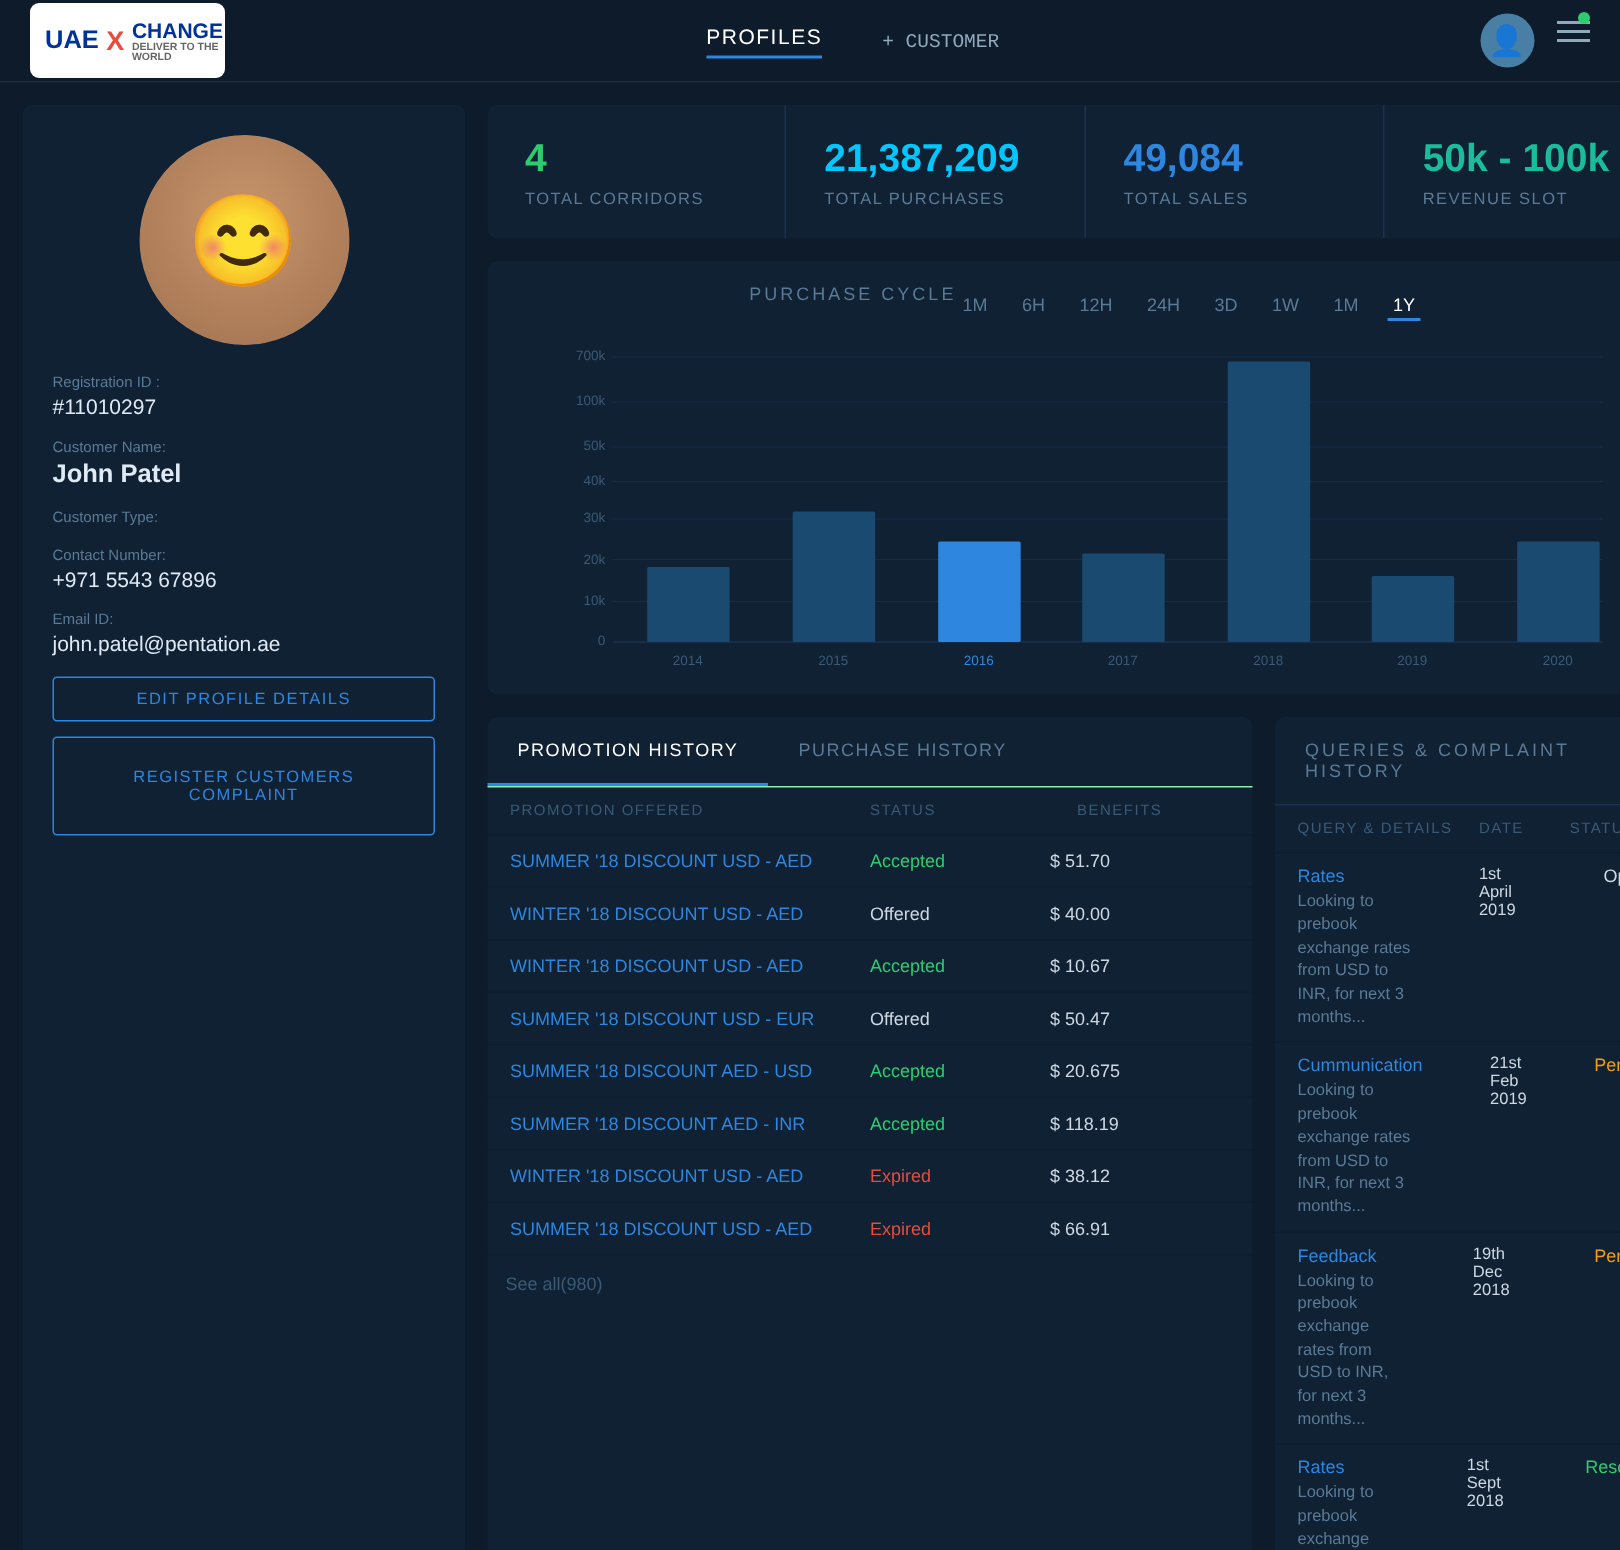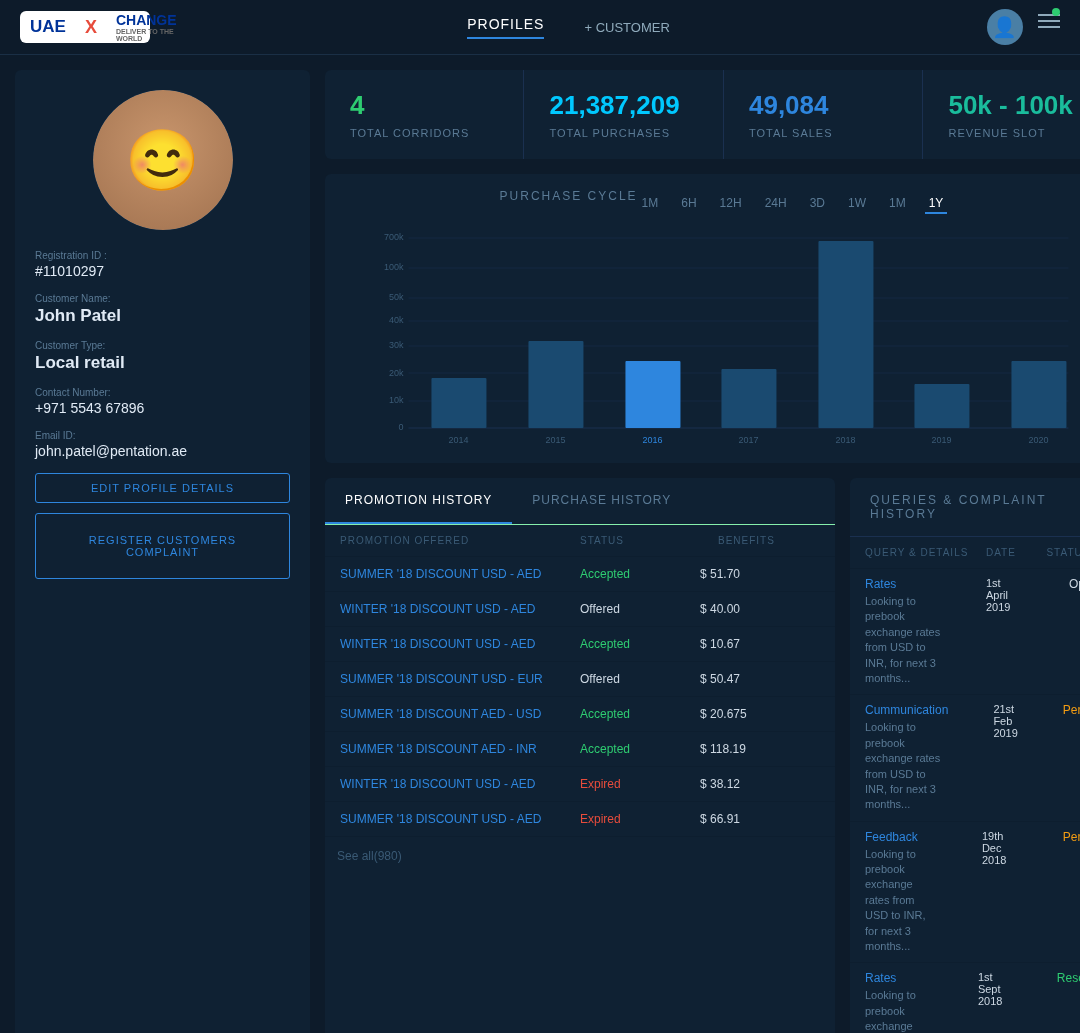--- a/index.html
+++ b/index.html
@@ -23,23 +23,23 @@
     }
     .logo {
       background: #fff;
       border-radius: 6px;
       padding: 4px 10px;
       font-weight: bold;
       font-size: 13px;
       color: #003366;
       display: flex;
       align-items: center;
-      gap: 19px;
+      gap: 5px;
       width: 130px;
-      height: 32px;
+      height: 50px;
     }
     .logo-x { color: #e74c3c; font-size: 18px; font-weight: 900; }
     .nav-tabs {
       display: flex;
       gap: 40px;
       align-items: center;
     }
     .nav-tab {
       color: #8faabb;
       font-size: 14px;
@@ -49,20 +49,21 @@
       text-transform: uppercase;
     }
     .nav-tab.active {
       color: #fff;
       border-bottom: 2px solid #2e86de;
     }
     .nav-customer {
       color: #8faabb;
       font-size: 13px;
       cursor: pointer;
+      font-family: Liberation Mono, monospace;
     }
     .header-right {
       display: flex;
       align-items: center;
       gap: 15px;
     }
     .avatar-header {
       width: 36px; height: 36px;
       border-radius: 50%;
       background: #4a7fa5;
@@ -388,21 +389,20 @@
       <div class="profile-value">#11010297</div>
     </div>
 
     <div class="profile-field">
       <div class="profile-label">Customer Name:</div>
       <div class="profile-value large">John Patel</div>
     </div>
 
     <div class="profile-field">
       <div class="profile-label">Customer Type:</div>
-      <div class="profile-value large">Local retail</div>
     </div>
 
     <div class="profile-field">
       <div class="profile-label">Contact Number:</div>
       <div class="profile-value">+971 5543 67896</div>
     </div>
 
     <div class="profile-field">
       <div class="profile-label">Email ID:</div>
       <div class="profile-value">john.patel@pentation.ae</div>

